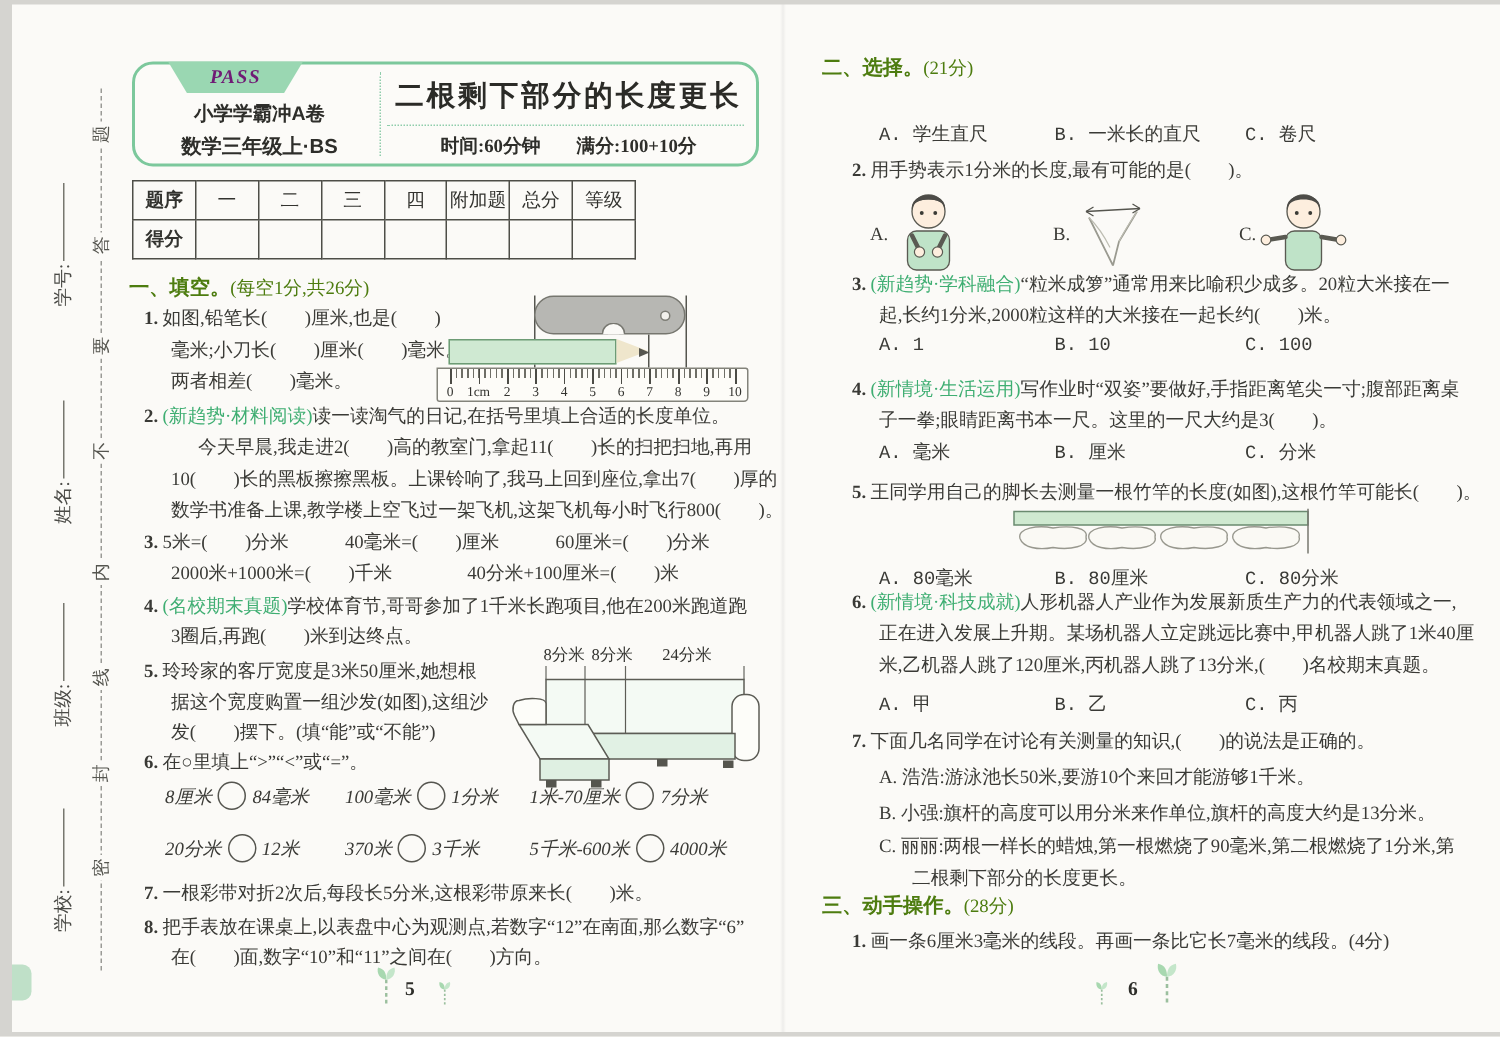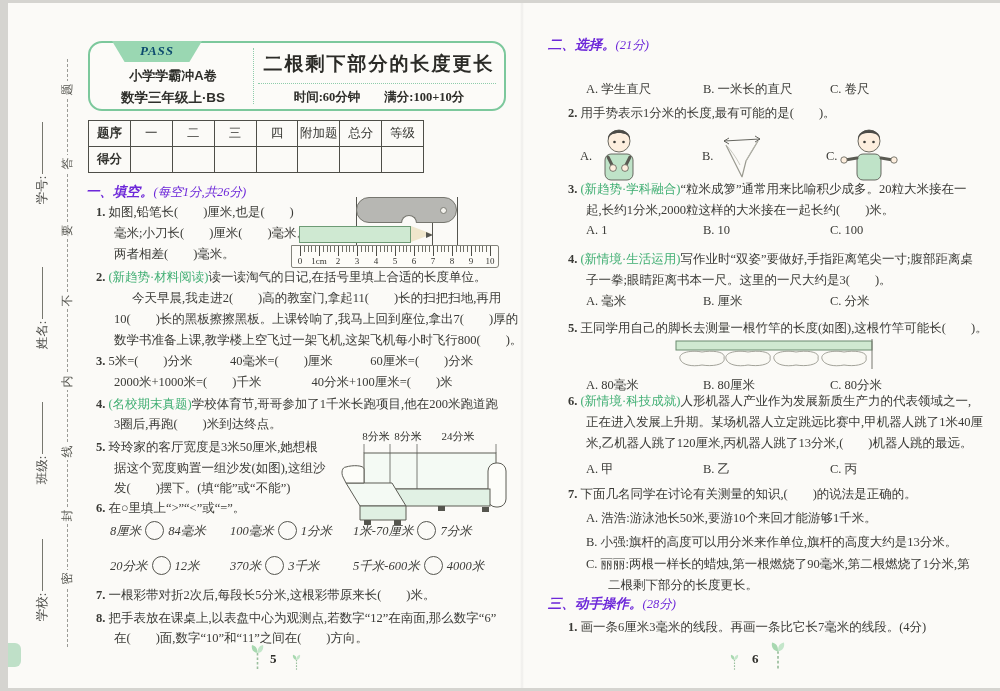--- a/index.html
+++ b/index.html
@@ -43,21 +43,21 @@
   
   .header-box {
     position:absolute; left:80px; top:38px; width:418px; height:70px;
     border:2px solid #7cc89c; border-radius:14px; background:#fcfbf8;
   }
   .pass-tab {
     position:absolute; left:22px; top:-2px; width:90px; height:21px;
     background:#9ad7b2; clip-path:polygon(0 0,100% 0,86% 100%,14% 100%);
     text-align:center; line-height:20px;
     font-family:"Liberation Serif","DejaVu Serif",serif;
-    font-weight:bold; font-style:italic; font-size:13px; letter-spacing:1px; color:#0c4a6e;
+    font-weight:bold; font-style:italic; font-size:13px; letter-spacing:1px; color:#701a75;
   }
   .brand1 { position:absolute; left:8px; top:24px; width:150px; text-align:center;
     font-family:"Liberation Sans","DejaVu Sans",sans-serif; font-weight:bold; font-size:13px; color:#2e2e2a;}
   .brand2 { position:absolute; left:8px; top:46px; width:150px; text-align:center;
     font-family:"Liberation Sans","DejaVu Sans",sans-serif; font-weight:bold; font-size:13.5px; color:#2e2e2a;}
   .hdr-vdiv { position:absolute; left:163px; top:5px; height:56px; border-left:1px dotted #8fcdab; }
   .hdr-title { position:absolute; left:166px; top:8px; width:246px; text-align:center;
     font-family:"Liberation Sans","DejaVu Sans",sans-serif; font-weight:bold; font-size:19px; letter-spacing:2px; color:#2b2b27;}
   .hdr-hdiv { position:absolute; left:168px; right:8px; top:40px; border-top:1px dotted #8fcdab; }
   .hdr-meta { position:absolute; left:166px; top:46px; width:246px; text-align:center;
@@ -71,30 +71,30 @@
   }
   .score-table td {
     border:1px solid #4e4e48; text-align:center; font-size:12.5px; color:#33332f;
     height:26px;
   }
   .score-table td.b { font-weight:bold; }
 
   
   .sec-title {
     position:absolute; font-family:"Liberation Sans","DejaVu Sans",sans-serif;
-    font-weight:bold; font-size:13.5px; color:#6d28d9; white-space:nowrap;font-style:italic;
+    font-weight:bold; font-size:13.5px; color:#4d7c0f; white-space:nowrap;
   }
   .sec-title .score { font-family:"Liberation Serif","DejaVu Serif",serif; font-weight:normal; font-size:12.5px;}
   .q { position:absolute; font-size:12.5px; line-height:21px; color:#3a3a36; white-space:nowrap; }
   .q .no { font-weight:bold; margin-right:3px; }
   .q .tag { color:#3fae72; }
   .ind { padding-left:18px; }
   .ind2 { padding-left:36px; }
   .opts { position:absolute; font-size:12.5px; color:#3a3a36; white-space:nowrap; display:grid;
-          grid-template-columns:117px 127px auto; }
+          grid-template-columns:117px 127px auto;font-family:Liberation Mono, monospace; }
   .circ { display:inline-block; width:19px; height:19px; border:1px solid #55554f; border-radius:50%;
           vertical-align:-5px; margin:0 4px; background:#fbfaf7;}
   .q6row { position:absolute; left:102px; height:26px; font-size:12.5px; color:#3a3a36; white-space:nowrap;}
   .q6row .cmp { position:absolute; top:0;font-style:italic; }
 
   
   .fig1 { position:absolute; left:283px; top:194px; width:214px; height:72px; }
   .fig1 .knife { position:absolute; left:65px; top:0; width:101px; height:26px;
     background:#b7b7b3; border:1px solid #76766f; border-radius:13px; }
   .fig1 .knife-notch { position:absolute; left:44px; bottom:-1px; width:16px; height:8px;
@@ -375,21 +375,21 @@
   </svg>
   <div class="opts" style="left:578px;top:374px">
     <span>A. 80毫米</span>
       <span>B. 80厘米</span>
       <span>C. 80分米</span>
   </div>
 
   <div class="q" style="left:560px;top:388px">
     <div><span class="no">6.</span><span class="tag">(新情境·科技成就)</span><span>人形机器人产业作为发展新质生产力的代表领域之一,</span></div>
     <div class="ind">正在进入发展上升期。某场机器人立定跳远比赛中,甲机器人跳了1米40厘</div>
-    <div class="ind">米,乙机器人跳了120厘米,丙机器人跳了13分米,(　　)机器人跳的最远。</div>
+    <div class="ind">米,乙机器人跳了120厘米,丙机器人跳了13分米,(　　)名校期末真题。</div>
   </div>
   <div class="opts" style="left:578px;top:458px">
     <span>A. 甲</span>
       <span>B. 乙</span>
       <span>C. 丙</span>
   </div>
 
   <div class="q" style="left:560px;top:481px">
     <div><span class="no">7.</span><span>下面几名同学在讨论有关测量的知识,(　　)的说法是正确的。</span></div>
   </div>

